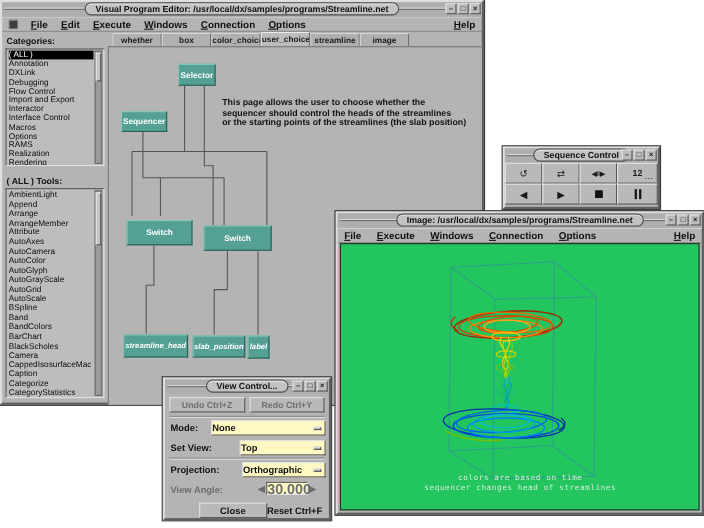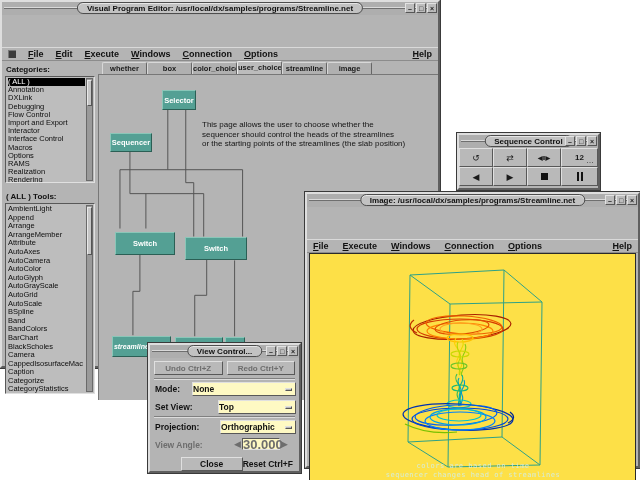--- a/index.html
+++ b/index.html
@@ -19,21 +19,21 @@
     height:12px; line-height:11px; padding:0 9px; background:#c2c2c2;
     border:1px solid #4d4d4d; border-radius:7px; font-size:8px; font-weight:bold;
     color:#111; white-space:nowrap; box-shadow:inset 0 1px 0 #e6e6e6; z-index:2; }
   .tb-btns { position:absolute; right:1px; top:1px; display:flex; gap:1px; z-index:3; }
   .tb-btn { width:10px; height:10px; background:#bcbcbc; font-size:7px; line-height:9px;
     text-align:center; color:#222; font-weight:bold;
     border-top:1px solid #e2e2e2; border-left:1px solid #e2e2e2;
     border-right:1px solid #565656; border-bottom:1px solid #565656; }
   .menubar { position:relative; height:14px; display:flex; align-items:center;
     gap:12px; padding:0 6px; border-bottom:1px solid #8c8c8c;
-    box-shadow:0 1px 0 #d9d9d9 inset;margin-top:32px; }
+    box-shadow:0 1px 0 #d9d9d9 inset; }
   .menu-item { display:inline-block; font-size:9px; font-weight:bold; color:#111; white-space:nowrap; }
   .menu-item::first-letter { text-decoration:underline; }
   .menu-help { margin-left:auto; }
   .app-icon { width:8px; height:8px; background:#3c3c3c; box-shadow:inset 1px 1px 0 #777; }
   .sunken { border-top:1px solid #585858; border-left:1px solid #585858;
     border-right:1px solid #e0e0e0; border-bottom:1px solid #e0e0e0; }
   .groove { height:2px; border-top:1px solid #808080; border-bottom:1px solid #dcdcdc; }
 
   
   .vpe { left:0; top:2; width:440px; height:368px; }
@@ -56,21 +56,21 @@
   .canvas-wrap { position:relative; flex:1; }
   .tabs { display:flex; height:13px; padding-left:4px; align-items:flex-end; }
   .tab { width:45px; height:12px; text-align:center; font-size:7.5px; font-weight:bold;
     color:#1a1a1a; line-height:12px; background:#b0b0b0;
     border-top:1px solid #d8d8d8; border-left:1px solid #d8d8d8; border-right:1px solid #666;
     border-radius:2px 2px 0 0; white-space:nowrap; overflow:hidden; }
   .tab.selected { background:#bcbcbc; height:13px; border-top:1px solid #ececec; border-left:1px solid #ececec; }
   .canvas { position:relative; height:326px; background:#b4b4b4;
     border-top:1px solid #777; border-left:1px solid #777; overflow:hidden; }
   .wires { position:absolute; left:0; top:0; width:100%; height:100%; }
-  .annotation { position:absolute; left:103px; top:45px; font-size:8px; font-weight:normal;
+  .annotation { position:absolute; left:103px; top:45px; font-size:8px; font-weight:bold;
     color:#141414; line-height:9.5px; white-space:nowrap; }
   .node { position:absolute; background:#54a094; color:#fff; font-size:7.5px; font-weight:bold;
     display:flex; align-items:center; justify-content:center;
     border-top:1px solid #8ac6b8; border-left:1px solid #8ac6b8;
     border-right:1px solid #2b5f55; border-bottom:1px solid #2b5f55; white-space:nowrap; overflow:hidden;}
   .node.xmit { font-style:italic; font-size:7px; }
   .ctab { position:absolute; width:7px; height:4px; background:#67ab9e;
     border-top:1px solid #8ac6b8; border-left:1px solid #8ac6b8; border-right:1px solid #2b5f55; }
   .ctab.t { top:-4px; }
 
@@ -84,21 +84,21 @@
   .seq-step { font-size:6px; letter-spacing:0; font-weight:bold; }
   .seq-count { font-size:8px; font-weight:bold; }
   .seq-dots { position:absolute; right:3px; bottom:1px; font-size:8px; }
   .stop-sq { width:7px; height:7px; background:#111; }
   .pause-bars { display:flex; gap:2px; }
   .pause-bars i { width:2px; height:9px; background:#111; }
 
   
   .imgwin { left:305px; top:192px; width:335px; height:276px; }
   .imgwin .menubar { gap:14px; }
-  .img-canvas { position:relative; width:327px; height:243px; background:#fde047; margin:0 auto;
+  .img-canvas { position:relative; width:327px; height:243px; background:#22c55e; margin:0 auto;
     border:1px solid #2a2a2a; }
 
   
   .viewctl { left:148px; top:343px; width:153px; height:130px; }
   .vc-body { padding:3px 4px 2px 4px; }
   .vc-row { position:relative; height:18px; }
   .vc-btnrow { display:flex; gap:4px; margin-bottom:3px; }
   .vc-btn { flex:1; height:14px; font-size:8px; font-weight:bold; text-align:center;
     line-height:13px; color:#6d6d6d; background:#b9b9b9;
     border-top:1px solid #e0e0e0; border-left:1px solid #e0e0e0;

